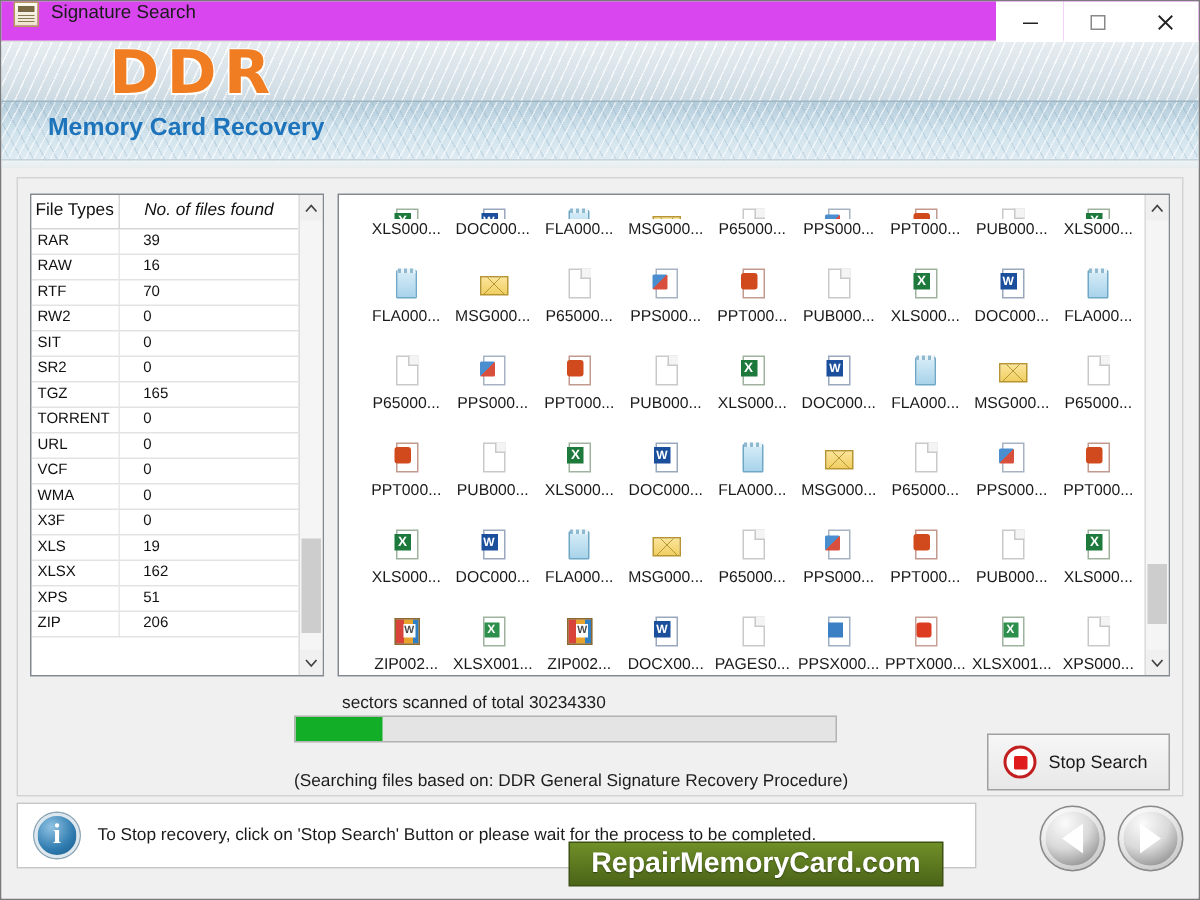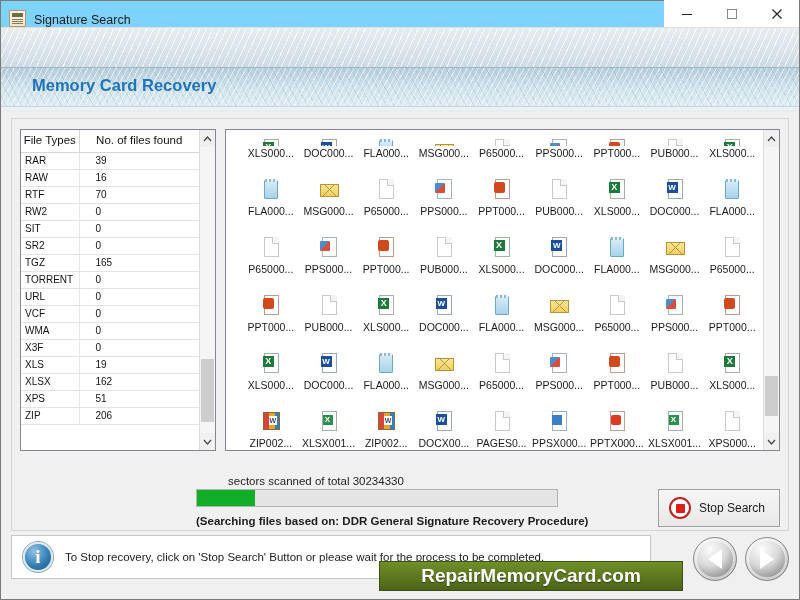--- a/index.html
+++ b/index.html
@@ -11,22 +11,22 @@
   }
   .window {
     width: 800px; height: 600px;
     background: #f0f0f0;
     border: 1px solid #7a7a7a;
     display: flex; flex-direction: column;
     position: relative;
   }
   
   .titlebar {
-    height: 27px; background: #7dd3fc;
-    display: flex; align-items: flex-end;
+    height: 27px; background: #d946ef;
+    display: flex; align-items: flex-start;
     flex: 0 0 27px;
     border-bottom: 1px solid #dfdfdf;
   }
   .titlebar-icon {
     width: 17px; height: 17px; margin-left: 8px; margin-right: 8px;
     background: linear-gradient(#fdfbf2,#ede4cf);
     border: 1px solid #b59a5e; border-radius: 1px;
     position: relative; flex: 0 0 auto;
   }
   .titlebar-icon::before {
@@ -109,21 +109,21 @@
     display: flex; overflow: hidden;
   }
   .table-scroll-wrap { flex: 1 1 auto; overflow: hidden; }
   table.ftypes { width: 100%; border-collapse: collapse; table-layout: fixed; }
   table.ftypes th {
     font-size: 11.5px; font-weight: normal; color: #111;
     text-align: center; padding: 4px 2px 5px 2px;
     border-right: 1px solid #d6d6d6; border-bottom: 1px solid #d6d6d6;
     background: #ffffff; height: 22px; margin-left: 19px;
   }
-  table.ftypes th:last-child { border-right: none; }
+  table.ftypes th:last-child { border-right: none; font-style: italic; }
   table.ftypes td {
     font-size: 10px; color: #111; height: 17px; padding: 0 0 0 4px;
     border-bottom: 1px solid #e3e3e3; border-right: 1px solid #e8e8e8;
     white-space: nowrap; overflow: hidden;
   }
   table.ftypes td.num { padding-left: 16px; }
   table.ftypes td:last-child { border-right: none; }
   table.ftypes col.c1 { width: 58px; }
   
   .vscroll {
@@ -226,21 +226,21 @@
   .prog-left { flex: 1 1 auto; padding-left: 176px; position: relative; }
   .prog-caption {
     font-size: 11.5px; color: #1d1d1d; text-align: left; margin-bottom: 2px;
     padding-left: 32px;
   }
   .prog-bar {
     width: 362px; height: 18px; background: #e4e4e4;
     border: 1px solid #b3b3b3; position: relative; overflow: hidden;
   }
   .prog-fill { position: absolute; left: 0; top: 0; bottom: 0; background: #12ae28; }
-  .prog-note { font-size: 11.5px; color: #1d1d1d; margin-top: 8px; font-weight: bold; }
+  .prog-note { font-size: 11.5px; color: #1d1d1d; margin-top: 20px; }
   .stop-btn {
     width: 122px; height: 38px; margin-left: 6px; flex: 0 0 122px;
     background: linear-gradient(#f6f6f6,#e8e8e8);
     border: 1px solid #a0a0a0;
     display: flex; align-items: center; gap: 8px; padding-left: 10px;
     font-size: 12px; color: #1a1a1a;
   }
   .stop-ico {
     width: 22px; height: 22px; border-radius: 50%;
     border: 2px solid #c22020; background: #fff;
@@ -261,21 +261,21 @@
     border-radius: 50%;
     background: radial-gradient(circle at 35% 28%, #8fc2e2 0%, #2f7bb0 60%, #1d5a88 100%);
     border: 2px solid #dce7ee;
     box-shadow: 0 0 0 1px #8da6b6;
     color: #ffffff; font-size: 19px; font-weight: bold;
     font-family: "Liberation Serif", serif;
     display: flex; align-items: center; justify-content: center;
   }
   .info-text { font-size: 11.5px; color: #1b1b1b; }
   .brand-badge {
-    position: absolute; left: 368px; top: 26px; width: 304px; height: 30px;
+    position: absolute; left: 368px; top: 26px; width: 250px; height: 30px;
     background: linear-gradient(#6f8f28,#4b6418);
     border: 1px solid #3c5113;
     display: flex; align-items: center; justify-content: center;
   }
   .brand-badge span {
     color: #ffffff; font-size: 19px; font-weight: bold;
     font-family: "Liberation Sans", sans-serif;
     text-shadow: 0 1px 1px rgba(0,0,0,.45);
   }
   .navbtns {
@@ -317,20 +317,21 @@
       <div class="winbtn">
         <svg width="12" height="12" viewBox="0 0 12 12">
             <path d="M1.5 1.5 L10.5 10.5 M10.5 1.5 L1.5 10.5" stroke="#222" stroke-width="1.2" fill="none"></path>
           </svg>
       </div>
     </div>
   </div>
 
   <div class="banner">
     <div class="banner-top"></div>
+    <div class="ddr-logo">DDR</div>
     <div class="banner-sub">Memory Card Recovery</div>
     <div class="banner-bottomline"></div>
   </div>
 
   <div class="body-area">
     <div class="content-frame">
 
       <div class="panels">
 
         <div class="table-panel">

